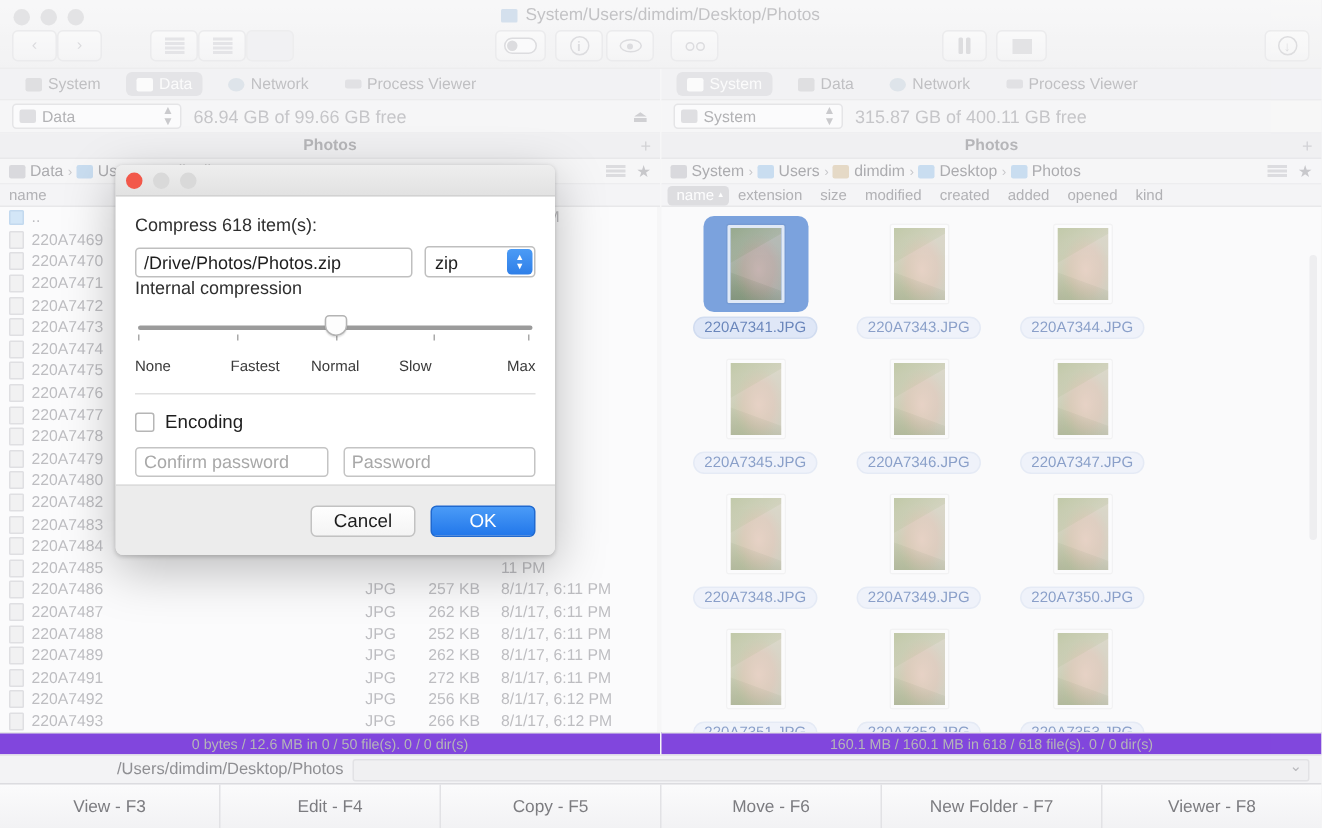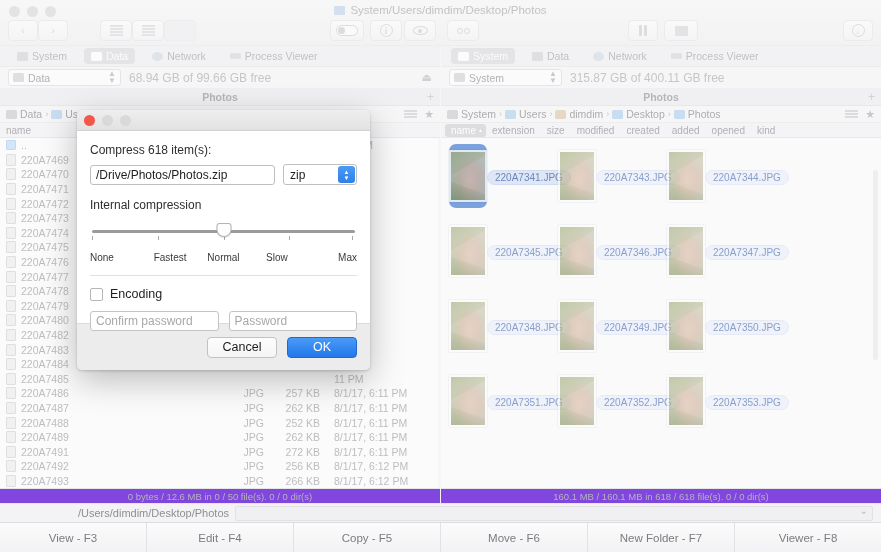--- a/index.html
+++ b/index.html
@@ -186,21 +186,21 @@
 
   
   .rightpanel {
     position: absolute; left: 441px; top: 138px; width: 440px; bottom: 64px;
     background: #fafafb; overflow: hidden;
   }
   .thumbgrid {
     display: flex; flex-wrap: wrap; padding: 6px 4px 0 8px;
   }
   .thumbcell {
-    width: 109px; display: flex; flex-direction: row;
+    width: 109px; display: flex; flex-direction: column;
     align-items: center; margin-bottom: 8px;
   }
   .thumbbox {
     width: 70px; height: 64px; border-radius: 7px;
     display: flex; align-items: center; justify-content: center;
     margin-bottom: 3px;
   }
   .thumbbox.sel { background: #7ba2dd; }
   .thumbimg {
     width: 38px; height: 52px; border: 2px solid #fdfdfd; border-radius: 1px;
@@ -266,21 +266,21 @@
     display: flex; align-items: center; position: relative;
   }
   .dlg-traffic { position:absolute; left: 7px; display:flex; gap: 7px; }
   .dlg-traffic i { width: 11px; height: 11px; border-radius: 50%; display:block; background:#d9d9d9; }
   .dlg-traffic i.close { background: #f2584a; }
   .dlg-title .t {
     width: 100%; text-align: center; font-size: 12.5px; color: #4e4e4e;
   }
   .dlg-body { padding: 12px 13px 0 13px; background: #fff; height: 192px; }
   .dlg-label { font-size: 12px; color: #2f2f2f; margin-bottom: 7px; }
-  .row1 { display: flex; gap: 8px; align-items: center; margin-bottom: 13px; }
+  .row1 { display: flex; gap: 8px; align-items: center; }
   .ti-file {
     flex: 1; height: 20px; background: #fff; border: 1px solid #bfbfbf;
     border-radius: 3px; font-size: 12px; color: #1e1e1e;
     display: flex; align-items: center; padding: 0 5px;
   }
   .fmt {
     width: 74px; height: 21px; background: #fff; border: 1px solid #bfbfbf;
     border-radius: 3px; display:flex; align-items:center; padding-left: 6px;
     font-size: 12px; color:#1e1e1e; position: relative;
   }

